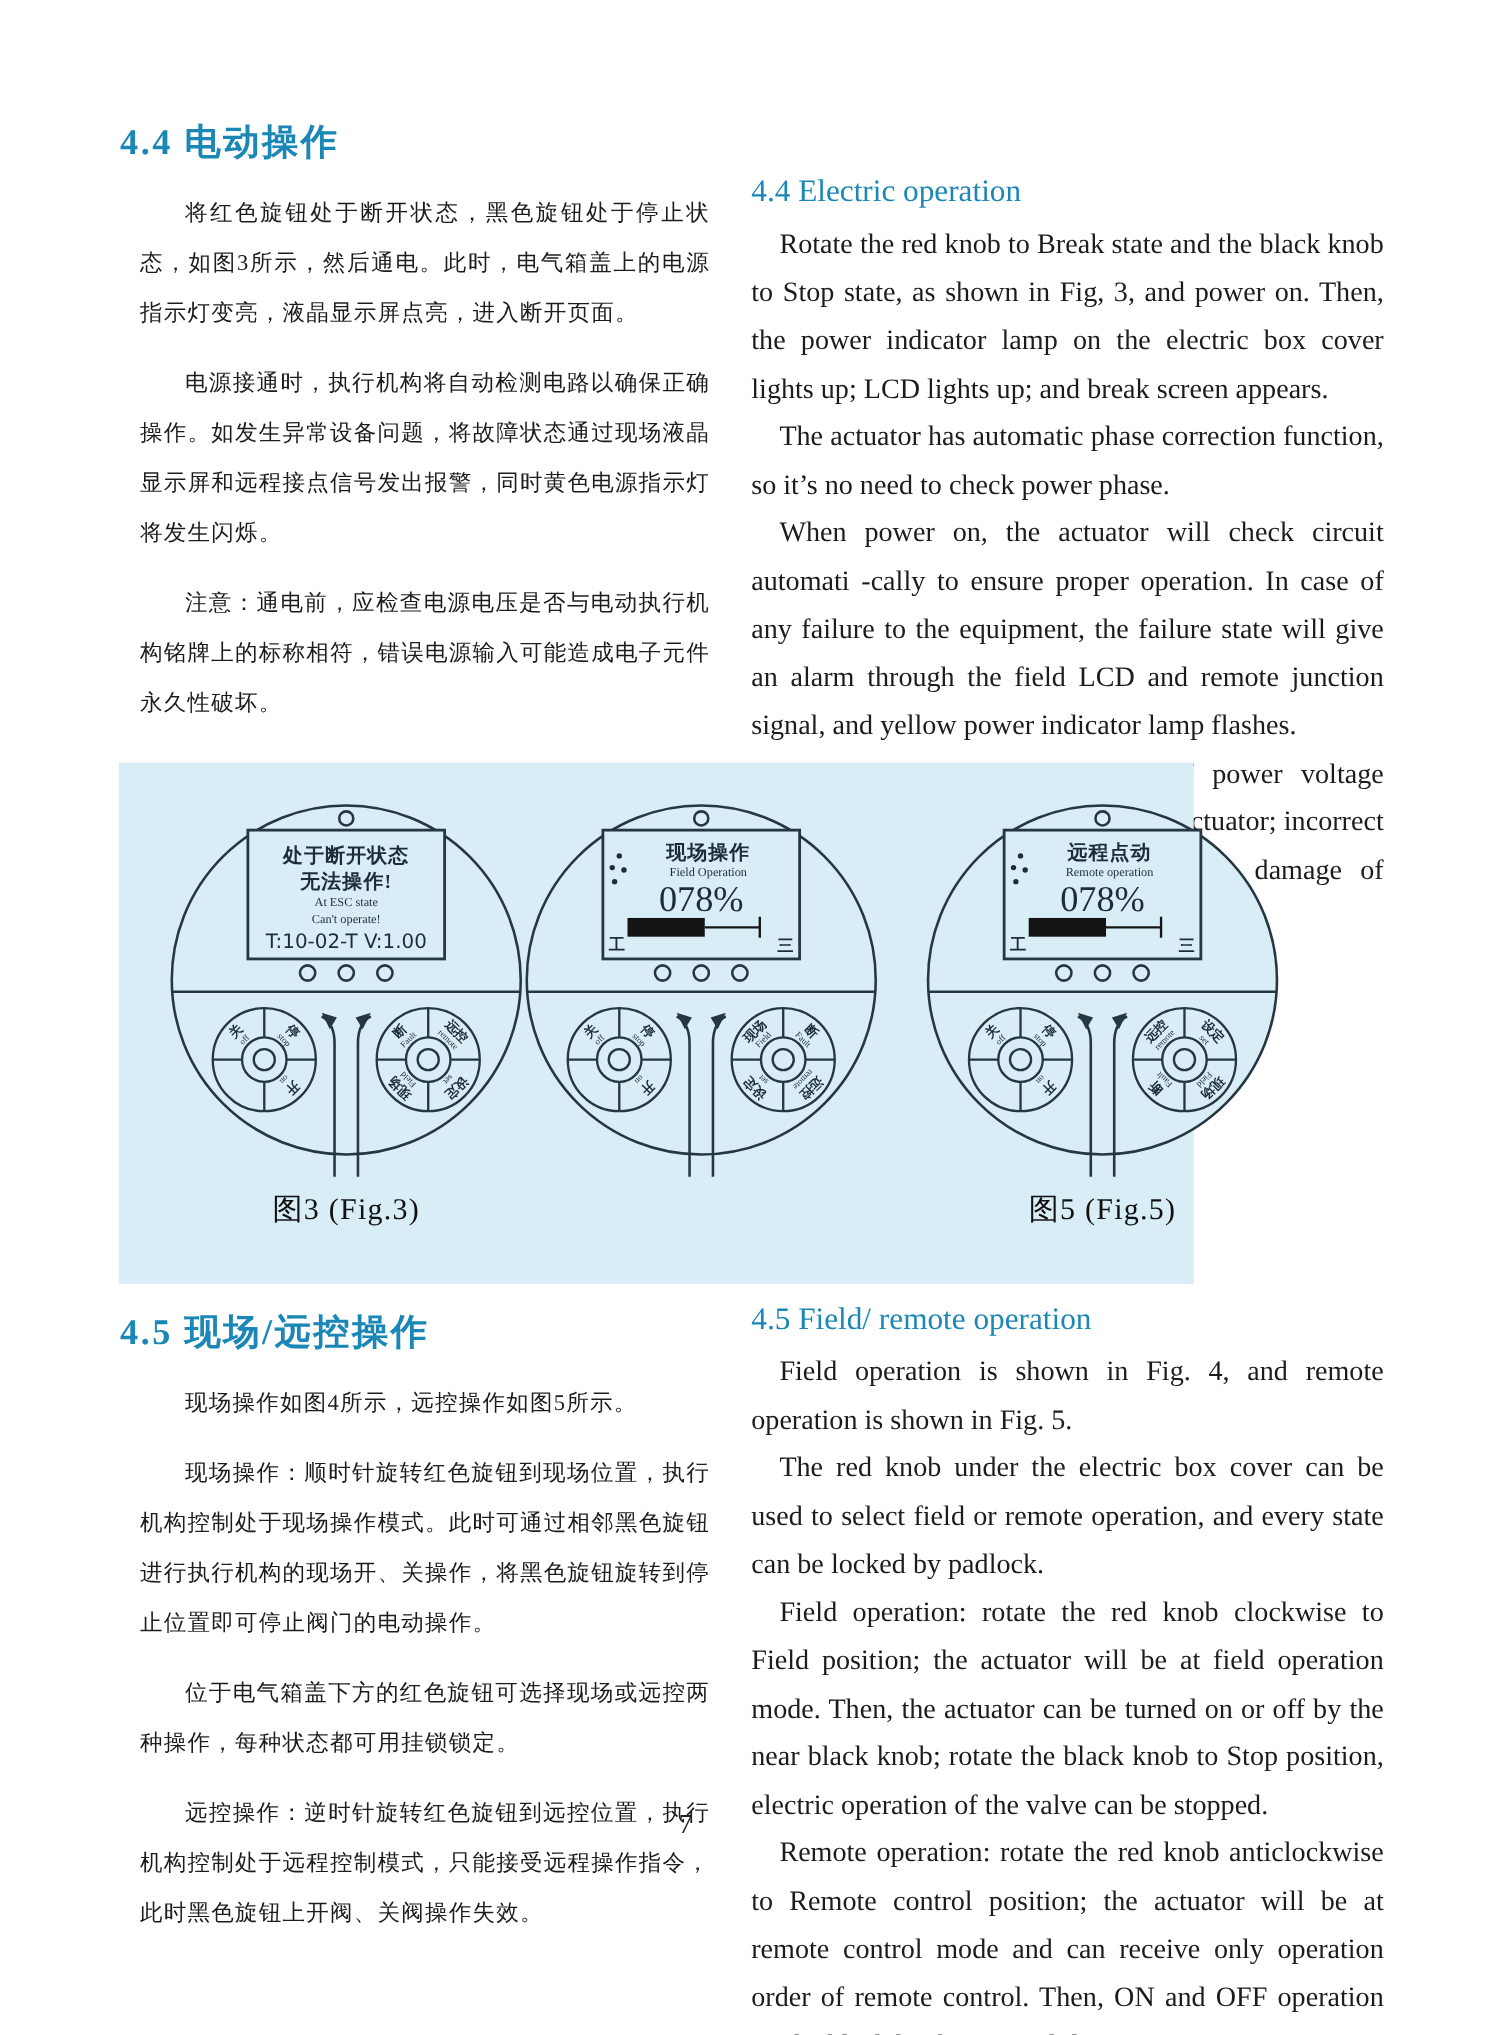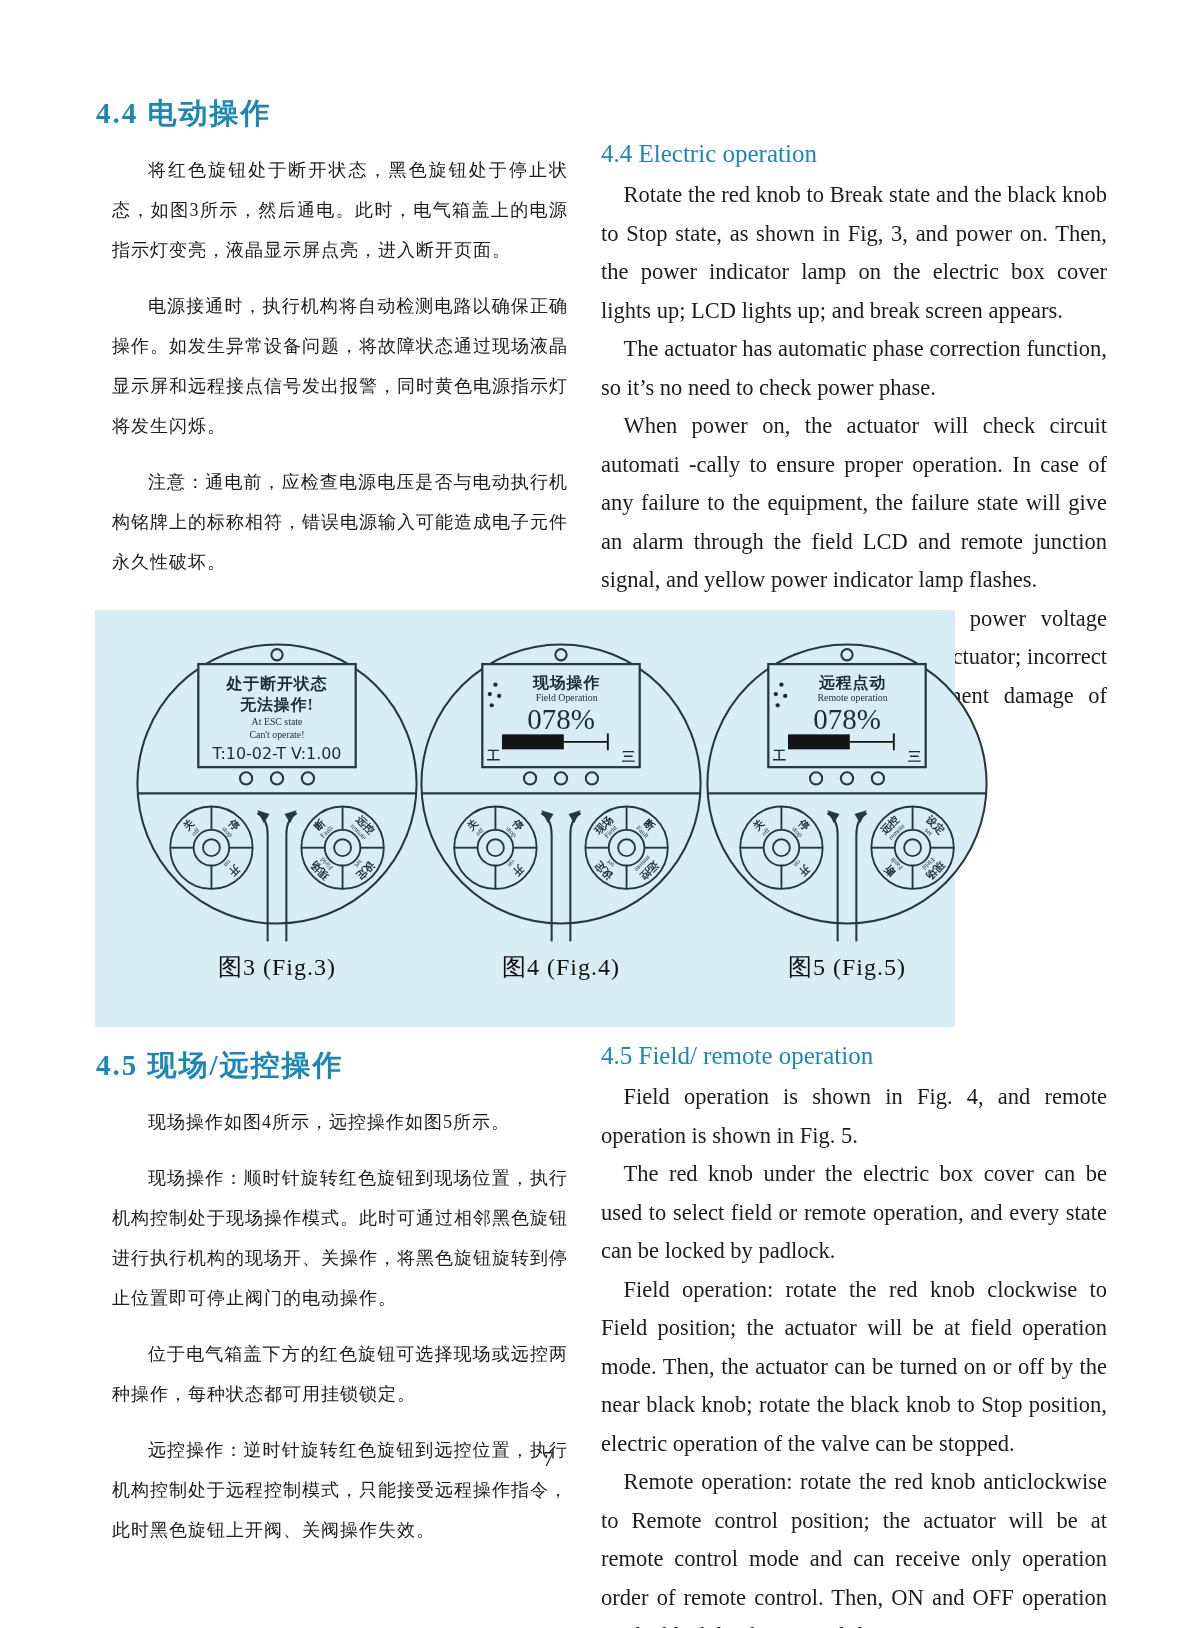--- a/index.html
+++ b/index.html
@@ -14,21 +14,21 @@
   .h-cn{font-size:29px;font-weight:bold;color:#1b87b6;letter-spacing:2px;margin:0 0 8px 0;}
   .h-en{font-size:25px;font-weight:normal;color:#1b87b6;margin:0 0 8px 0;}
   .col-cn-44 p,.col-cn-45 p{font-size:18px;line-height:40px;letter-spacing:1px;
       text-align:justify;text-indent:2em;margin:16px;}
   .col-en-44 p,.col-en-45 p{font-size:22.5px;line-height:38.5px;
       text-align:justify;text-indent:1.0em;margin:0;}
   
   .figure-panel{position:absolute;left:95px;top:610px;width:860px;height:417px;
       background:#d9edf6;}
   .fig-cell{position:absolute;top:26px;width:320px;text-align:center;}
-  .fig-cell.c1{left:22px;} .fig-cell.c2{left:306px;} .fig-cell.c3{left:592px;}
+  .fig-cell.c1{left:22px;} .fig-cell.c2{left:306px;} .fig-cell.c3{left:627px;}
   .fig-svg{width:300px;height:311px;display:block;margin:0 auto;}
   .fig-caption{font-size:24px;color:#101010;margin-top:4px;letter-spacing:1px;}
   
   text{fill:#1d2c35;text-anchor:middle;font-family:"Liberation Serif",serif;}
   .lcd-cn{font-size:17px;font-weight:bold;letter-spacing:1px;}
   .lcd-en{font-size:10.5px;}
   .lcd-status{font-size:17px;font-family:"DejaVu Sans",sans-serif;}
   .lcd-pct{font-size:31px;}
   .lcd-glyph{font-size:14px;font-weight:bold;}
   .k-cn{font-size:11px;font-weight:bold;}
@@ -216,21 +216,20 @@
           <g transform="translate(209,247) rotate(-135)">
               <text y="-1" class="k-cn">设定</text>
               <text y="8" class="k-en">set</text>
             </g>
           <g transform="translate(251,247) rotate(135)">
               <text y="-1" class="k-cn">远控</text>
               <text y="8" class="k-en">remote</text>
             </g>
         </g>
       </svg>
-      <div class="fig-caption">图4 (Fig.4)</div>
     </div>
 
     <div class="fig-cell c3">
       <svg class="fig-svg" viewBox="0 0 320 332">
         <g stroke="#273741" stroke-width="2.2" fill="none">
           <circle cx="160" cy="158" r="149" fill="#d9edf6"></circle>
           <circle cx="160" cy="20" r="6" fill="#d9edf6"></circle>
           <rect x="76" y="30" width="168" height="110" fill="#d9edf6" stroke-width="2.4"></rect>
           <circle cx="127" cy="152" r="6.5"></circle>
           <circle cx="160" cy="152" r="6.5"></circle>

